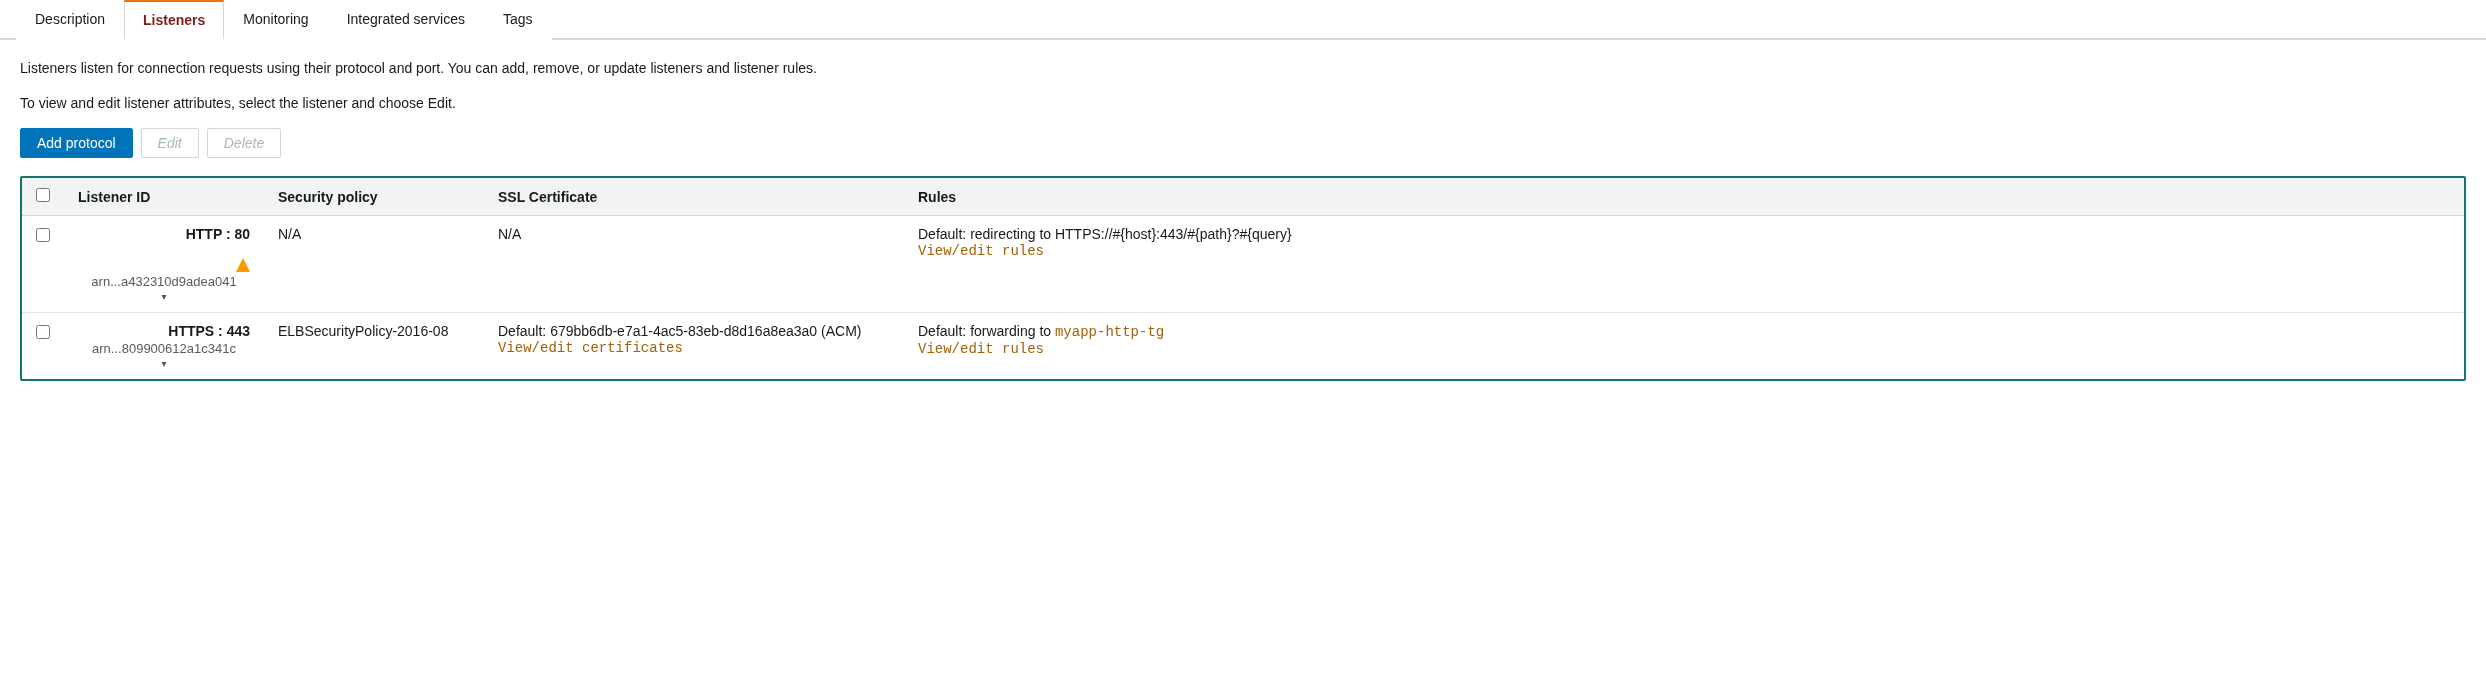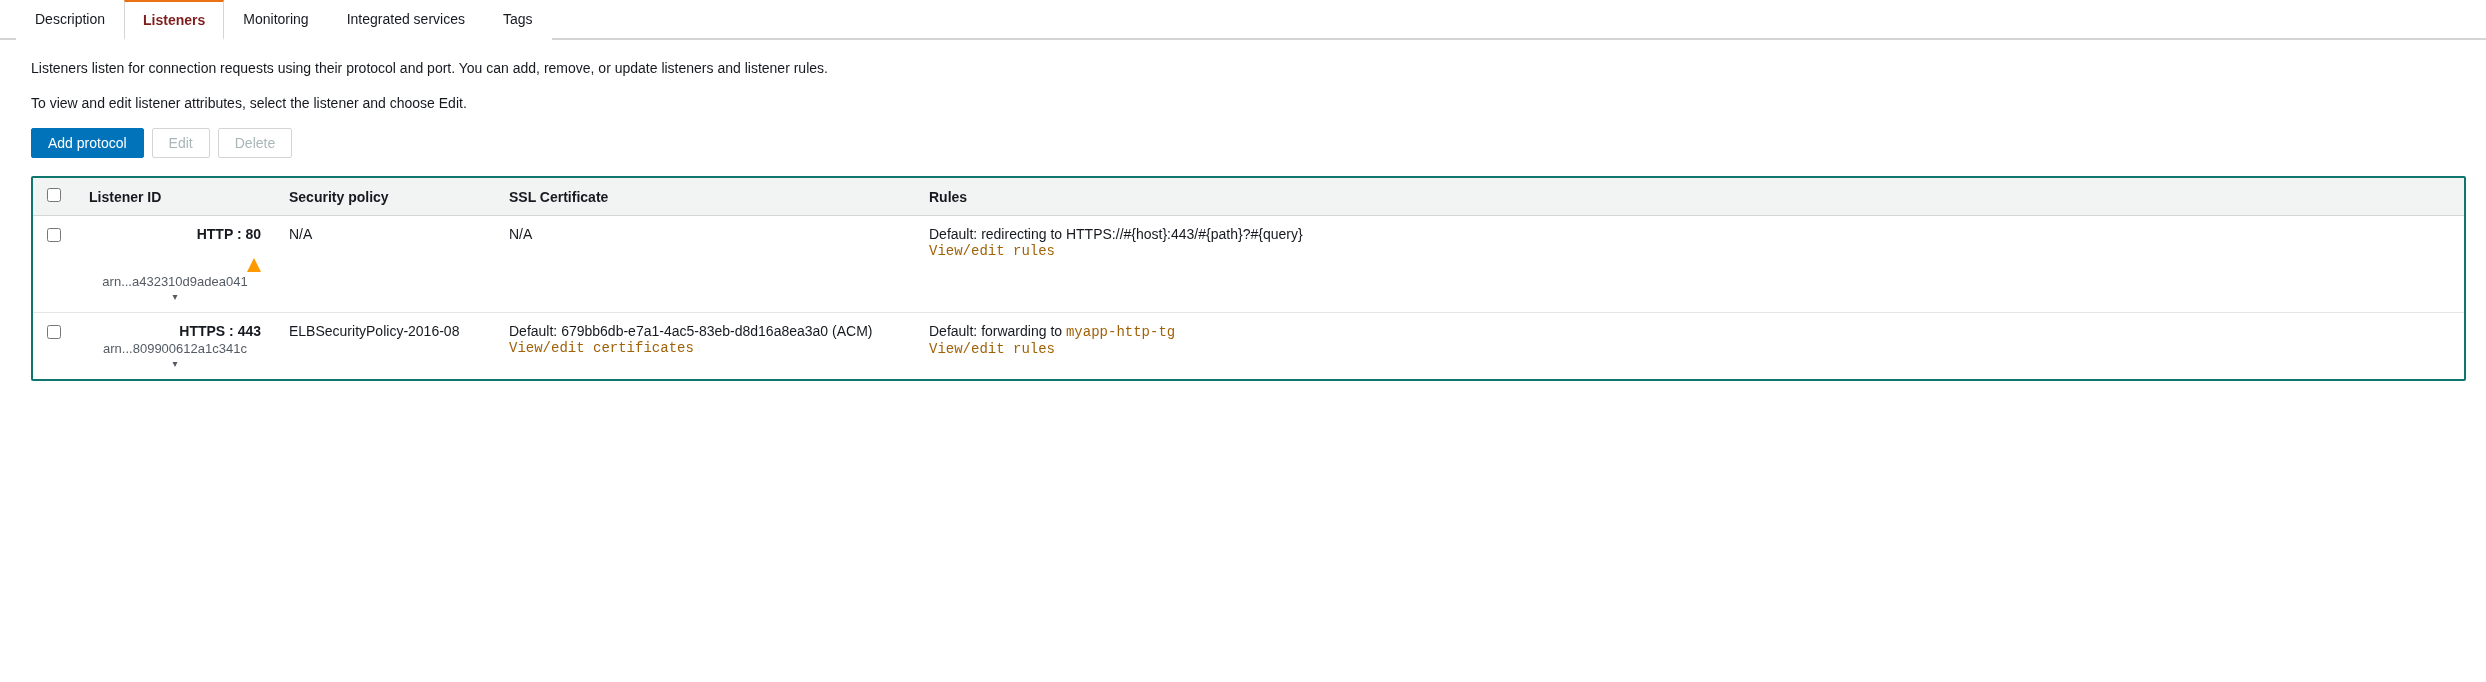--- a/index.html
+++ b/index.html
@@ -32,21 +32,20 @@
       border: 1px solid #d5d5d5;
       border-bottom: 2px solid #fff;
       font-weight: bold;
       color: #7f1d1d;
       border-top: 2px solid #ec7211;
     }
 
     
     .content {
       padding: 18px 20px 0 20px;
-      margin-left: 11px;
     }
     .description-text {
       margin-bottom: 14px;
       line-height: 1.5;
       color: #16191f;
     }
 
     
     .action-bar {
       display: flex;
@@ -69,20 +68,21 @@
       padding: 6px 16px;
       border-radius: 2px;
       cursor: pointer;
       font-size: 14px;
     }
     .btn-secondary:disabled,
     .btn-secondary.disabled {
       color: #aab7b8;
       border-color: #d5d5d5;
       cursor: default;
+      font-style: italic;
     }
 
     
     .table-wrapper {
       border: 2px solid #0f766e;
       border-radius: 2px;
       overflow: hidden;
     }
     table {
       width: 100%;

